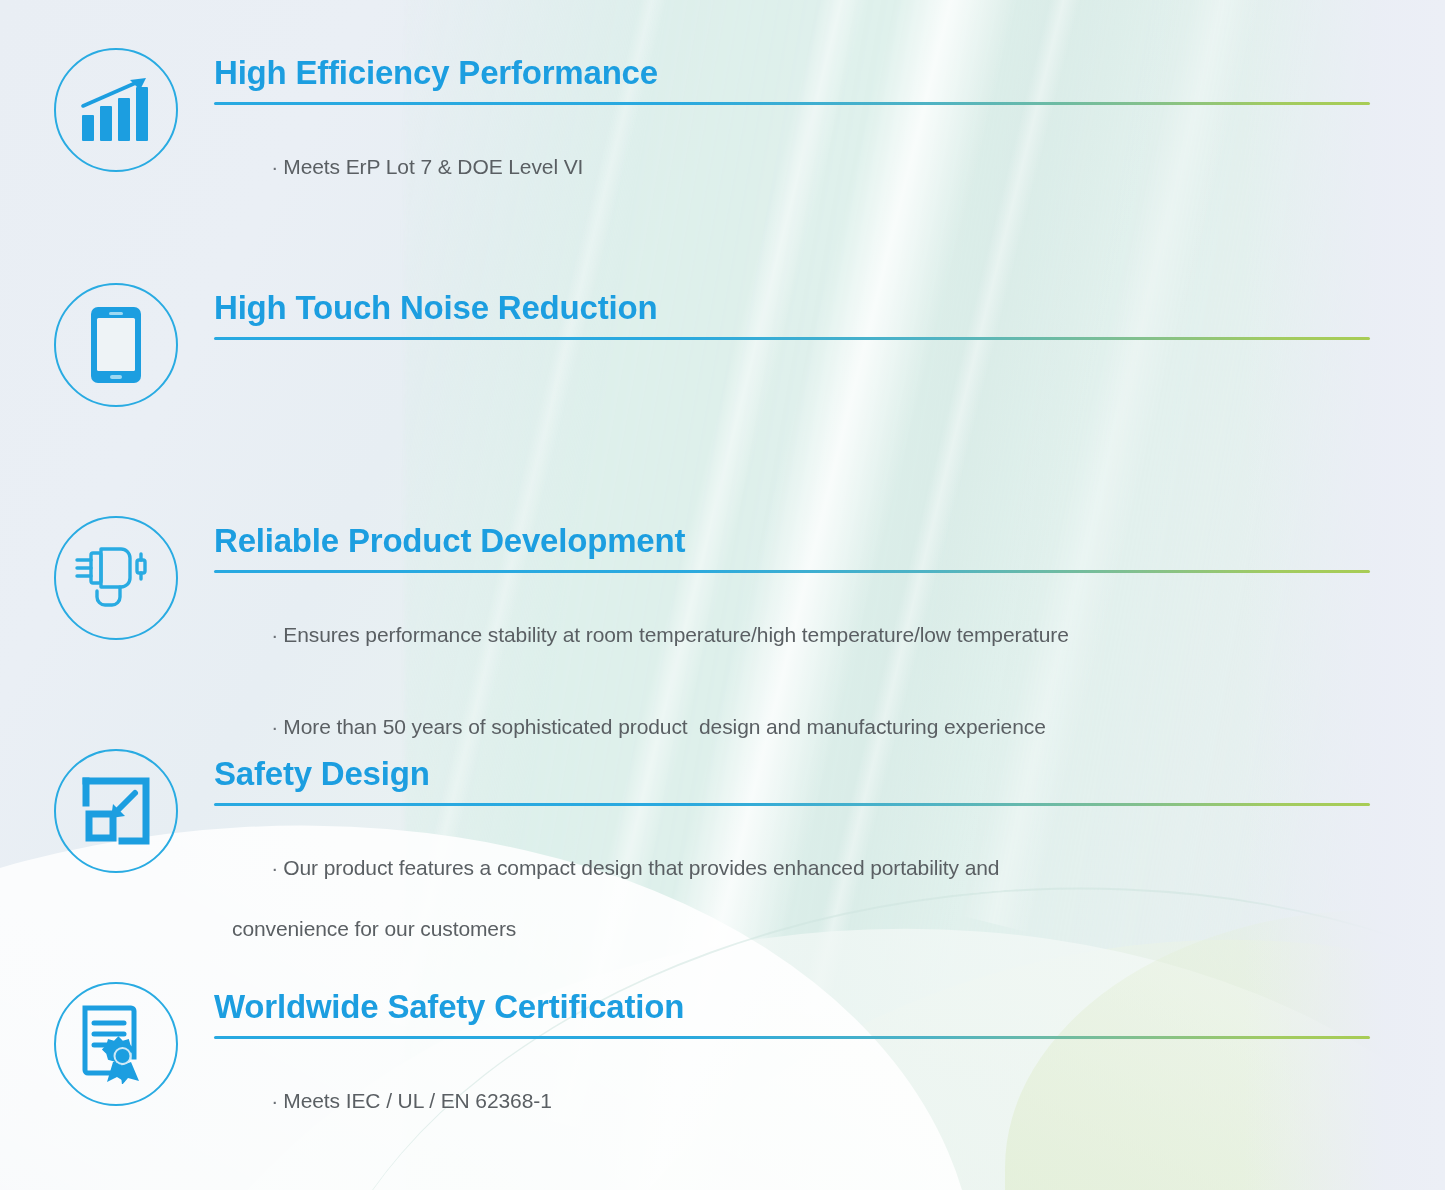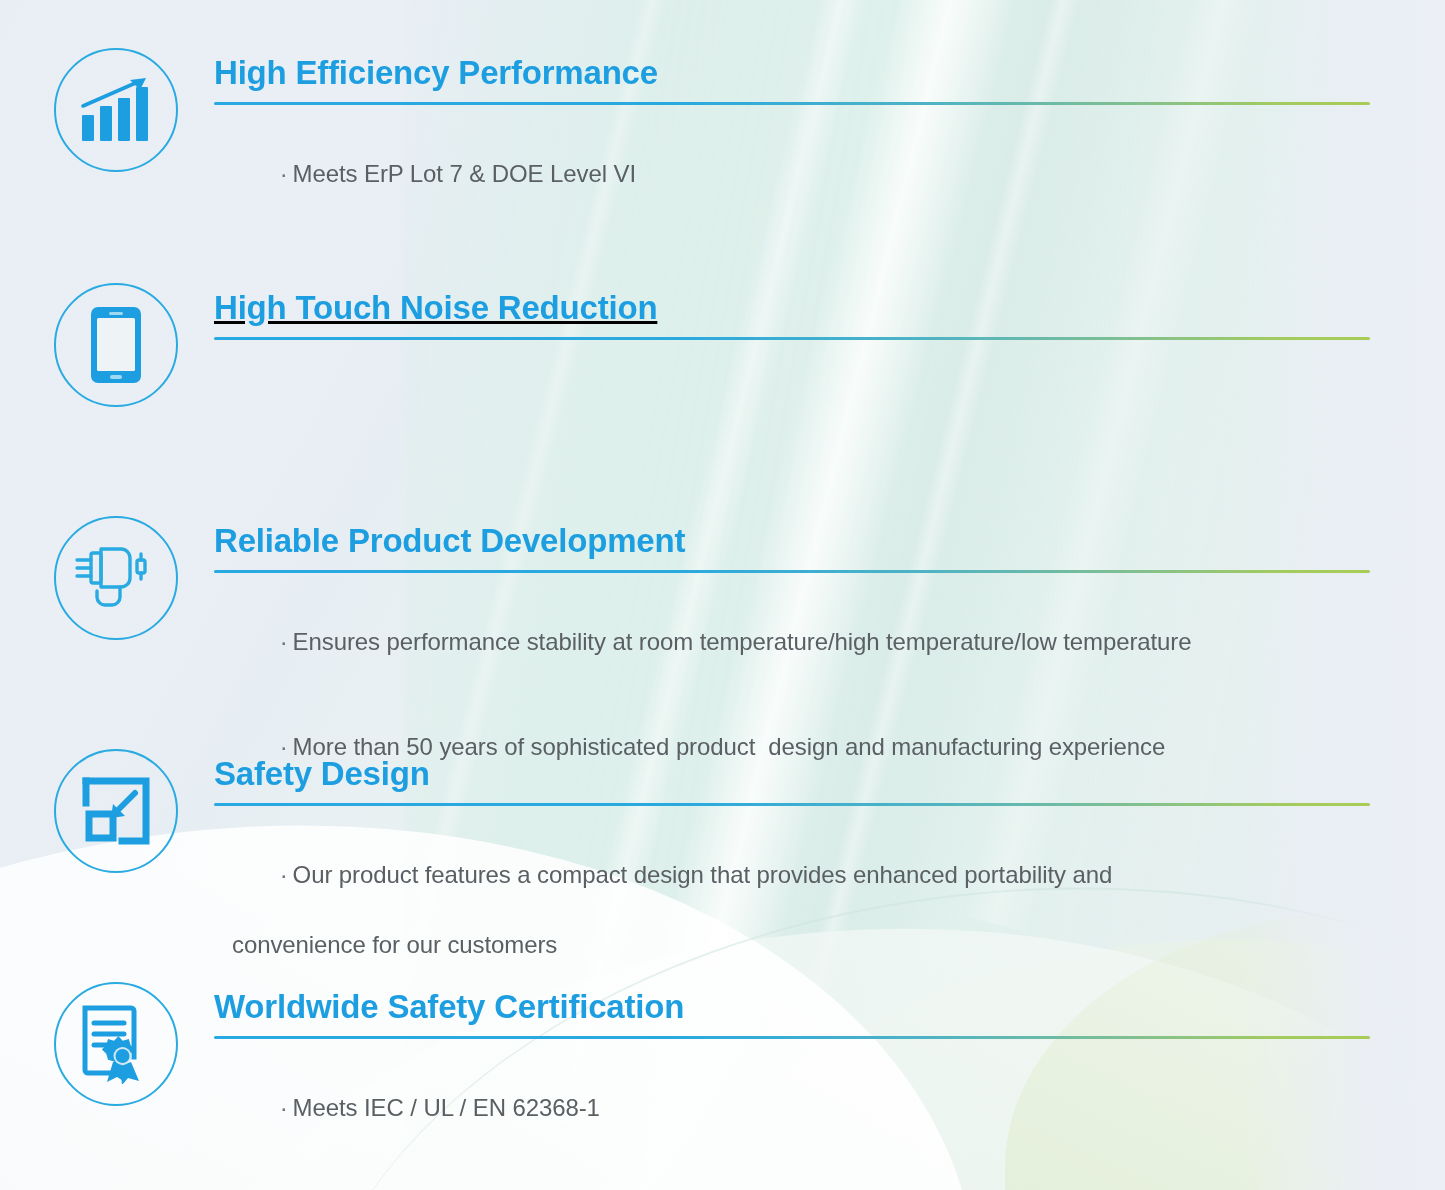--- a/index.html
+++ b/index.html
@@ -173,40 +173,40 @@
       #a2cb60 92%,
       #a8cc55 100%);
     border-radius: 2px;
   }
 
   .bullets {
     margin-top: 16px;
   }
 
   .bullet {
-    font-size: 24px;
+    font-size: 21px;
     color: #5a5f63;
     line-height: 1.46;
     letter-spacing: -0.1px;
     white-space: pre;
   }
 
   .bullet .dot {
     color: #6b7076;
     margin-right: 5px;
   }
 
   .bullet .cont {
     display: block;
     padding-left: 18px;
   }
 
   
   #feature-0 { left: 54px; top: 48px;  }
-  #feature-1 { left: 54px; top: 283px; text-decoration: underline; }
+  #feature-1 { left: 54px; top: 283px; }
   #feature-2 { left: 54px; top: 516px; }
   #feature-3 { left: 54px; top: 749px; }
   #feature-4 { left: 54px; top: 982px; }
 </style>
 </head>
 <body>
 
 <div class="bg-root">
   <div class="bg-green-wash"></div>
   <div class="band b1"></div>

